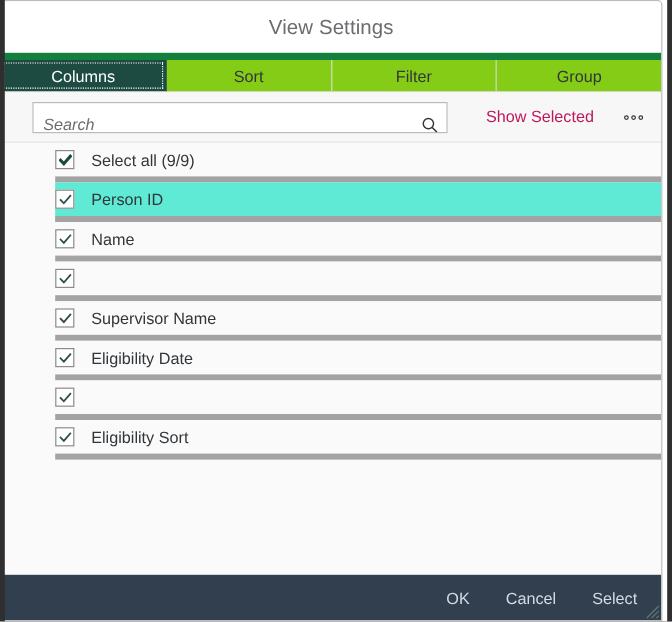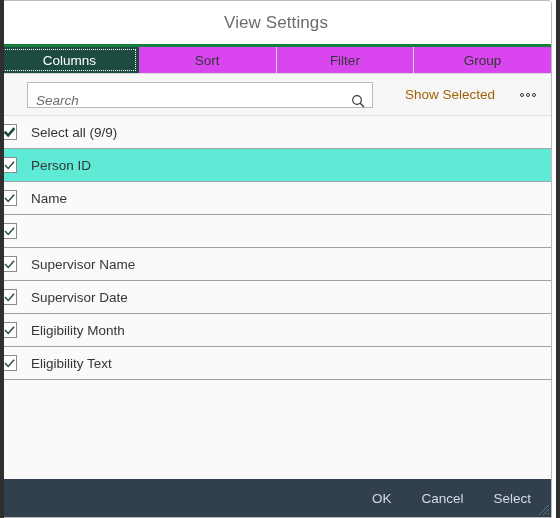--- a/index.html
+++ b/index.html
@@ -68,31 +68,31 @@
     color: #6a6d70;
     letter-spacing: 0.1px;
   }
 
   
   .tabbar {
     height: 26px;
     min-height: 26px;
     display: flex;
     background: #ffffff;
-    border-top: 3px solid #15803d;
+    border-top: 6px solid #15803d;
     border-bottom: 1px solid #d9d9d9;
   }
   .tab {
     flex: 1 1 0;
     display: flex;
     align-items: center;
     justify-content: center;
     font-size: 13.5px;
     color: #32363a;
-    background: #d946ef;
+    background: #84cc16;
     border-right: 1px solid #d9d9d9;
     box-sizing: border-box;
     cursor: pointer;
     position: relative;
   }
   .tab:last-child { border-right: none; }
   .tab.selected {
     background: #1d4b42;
     color: #ffffff;
     border-right: 1px solid #1d4b42;
@@ -146,21 +146,21 @@
     width: 16px; height: 16px;
     flex: 0 0 auto;
     display: flex;
     align-items: center;
     justify-content: center;
     cursor: pointer;
   }
   .show-selected {
     margin-left: 28px;
     font-size: 13.5px;
-    color: #a16207;
+    color: #be185d;
     cursor: pointer;
     white-space: nowrap;
     padding: 3px 4px;
     text-align: center;
   }
   .overflow-btn {
     margin-left: 18px;
     width: 22px;
     height: 22px;
     display: flex;
@@ -183,23 +183,24 @@
     flex: 1 1 auto;
     background: #fafafa;
     overflow: hidden;
   }
   .row {
     height: 33px;
     display: flex;
     align-items: center;
     padding-left: 0;
     box-sizing: border-box;
-    border-bottom: 1px solid #a3a3a3;
+    border-bottom: 5px solid #a3a3a3;
     background: #fafafa;
     cursor: pointer;
+    margin-left: 45px;
   }
   .row.highlight { background: #5eead4; }
   .cb {
     width: 16px;
     height: 16px;
     flex: 0 0 auto;
     border: 1px solid #8b8b8b;
     background: #ffffff;
     box-sizing: border-box;
     display: flex;
@@ -339,39 +340,38 @@
         </span>
         <span class="row-label">Supervisor Name</span>
       </div>
 
       <div class="row">
         <span class="cb">
           <svg width="11" height="11" viewBox="0 0 11 11">
             <path d="M1.5 5.6 L4.2 8.4 L9.6 2.2" fill="none" stroke="#2b4e47" stroke-width="1.5" stroke-linecap="square" stroke-linejoin="miter"></path>
           </svg>
         </span>
-        <span class="row-label">Supervisor Date</span>
-      </div>
-
-      <div class="row">
-        <span class="cb">
-          <svg width="11" height="11" viewBox="0 0 11 11">
-            <path d="M1.5 5.6 L4.2 8.4 L9.6 2.2" fill="none" stroke="#2b4e47" stroke-width="1.5" stroke-linecap="square" stroke-linejoin="miter"></path>
-          </svg>
-        </span>
-        <span class="row-label">Eligibility Month</span>
-      </div>
-
-      <div class="row">
-        <span class="cb">
-          <svg width="11" height="11" viewBox="0 0 11 11">
-            <path d="M1.5 5.6 L4.2 8.4 L9.6 2.2" fill="none" stroke="#2b4e47" stroke-width="1.5" stroke-linecap="square" stroke-linejoin="miter"></path>
-          </svg>
-        </span>
-        <span class="row-label">Eligibility Text</span>
+        <span class="row-label">Eligibility Date</span>
+      </div>
+
+      <div class="row">
+        <span class="cb">
+          <svg width="11" height="11" viewBox="0 0 11 11">
+            <path d="M1.5 5.6 L4.2 8.4 L9.6 2.2" fill="none" stroke="#2b4e47" stroke-width="1.5" stroke-linecap="square" stroke-linejoin="miter"></path>
+          </svg>
+        </span>
+      </div>
+
+      <div class="row">
+        <span class="cb">
+          <svg width="11" height="11" viewBox="0 0 11 11">
+            <path d="M1.5 5.6 L4.2 8.4 L9.6 2.2" fill="none" stroke="#2b4e47" stroke-width="1.5" stroke-linecap="square" stroke-linejoin="miter"></path>
+          </svg>
+        </span>
+        <span class="row-label">Eligibility Sort</span>
       </div>
 
     </div>
 
     <div class="footer">
       <div class="footer-btn">OK</div>
       <div class="footer-btn">Cancel</div>
       <div class="footer-btn">Select</div>
       <div class="resize-grip">
         <svg width="14" height="14" viewBox="0 0 14 14">

